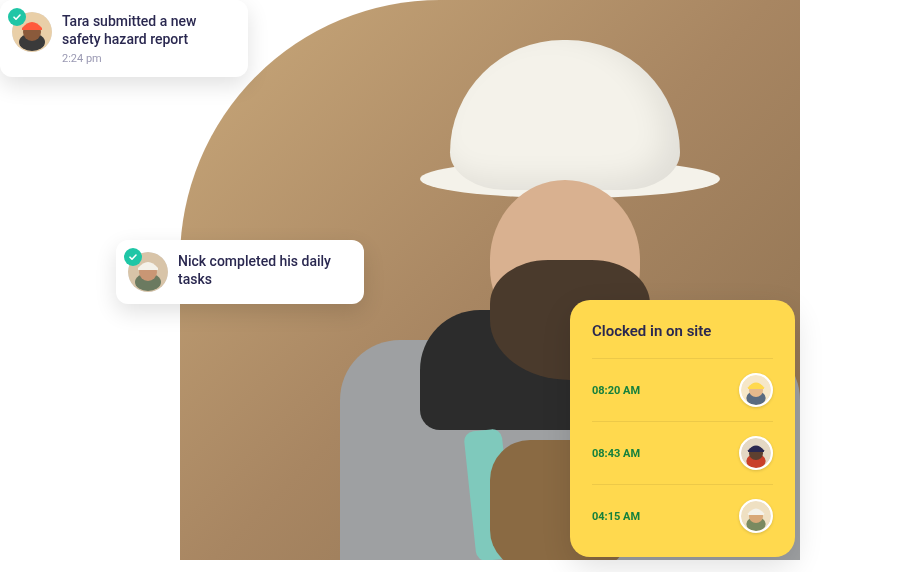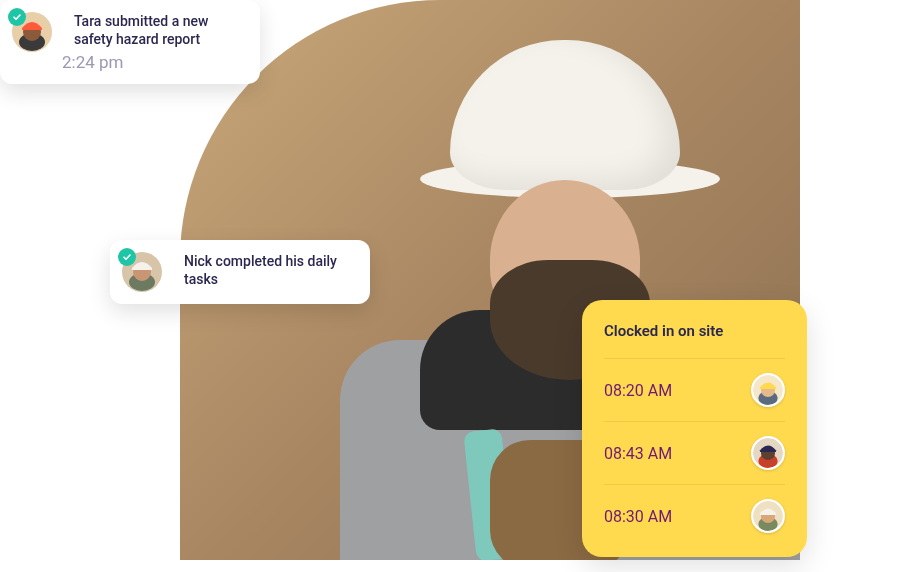--- a/index.html
+++ b/index.html
@@ -124,34 +124,33 @@
   .badge svg { display:block; }
   .notif .text {
     display: flex; flex-direction: column;
   }
   .notif .msg {
     font-size: 14px;
     font-weight: 500;
     color: #2a2850;
     line-height: 1.3;
     max-width: 170px;
-    margin-left: 12px;
   }
   .notif .time {
-    font-size: 17px;
+    font-size: 11px;
     color: #9a99b3;
     margin-top: 4px;
   }
   .notif:nth-of-type(1) { left: 74px; top: 152px; }
-  .notif:nth-of-type(2) { left: 110px; top: 240px; }
+  .notif:nth-of-type(2) { left: 116px; top: 240px; }
 
   
   .clock-panel {
     position: absolute;
-    left: 582px;
+    left: 570px;
     top: 300px;
     width: 225px;
     background: #ffd94e;
     border-radius: 20px;
     padding: 22px 22px 10px 22px;
     box-shadow: 0 10px 30px rgba(0,0,0,0.12);
   }
   .clock-panel .title {
     font-size: 15px;
     font-weight: 600;
@@ -160,23 +159,23 @@
   }
   .clock-row {
     display: flex;
     align-items: center;
     justify-content: space-between;
     padding: 14px 0;
     border-top: 1px solid rgba(0,0,0,0.07);
   }
   .clock-row:first-of-type { border-top: 1px solid rgba(0,0,0,0.07); }
   .clock-row .t {
-    font-size: 16px;
-    color: #701a75;
-    font-weight: 400;
+    font-size: 11px;
+    color: #15803d;
+    font-weight: 700;
   }
   .clock-row .av {
     width: 34px; height: 34px;
     border-radius: 50%;
     background: #fff;
     border: 2px solid #ffffff;
     box-shadow: 0 1px 3px rgba(0,0,0,0.15);
     overflow:hidden;
   }
 
@@ -259,21 +258,21 @@
       <svg class="mini" viewBox="0 0 34 34">
         <circle cx="17" cy="17" r="17" fill="#e4d8c4"></circle>
         <ellipse cx="17" cy="26" rx="11" ry="8" fill="#c9402a"></ellipse>
         <circle cx="17" cy="17" r="8" fill="#5e4030"></circle>
         <path d="M8 14 Q17 3 26 14 L26 16 8 16 Z" fill="#2a2850"></path>
       </svg>
     </span>
   </div>
 
   <div class="clock-row">
-    <span class="t">08:30 AM</span>
+    <span class="t">04:15 AM</span>
     <span class="av">
       <svg class="mini" viewBox="0 0 34 34">
         <circle cx="17" cy="17" r="17" fill="#efe0c2"></circle>
         <ellipse cx="17" cy="26" rx="11" ry="8" fill="#7a8a60"></ellipse>
         <circle cx="17" cy="17" r="8" fill="#d8a878"></circle>
         <path d="M8 14 Q17 3 26 14 L26 16 8 16 Z" fill="#f4f2ea"></path>
       </svg>
     </span>
   </div>
 </div>

